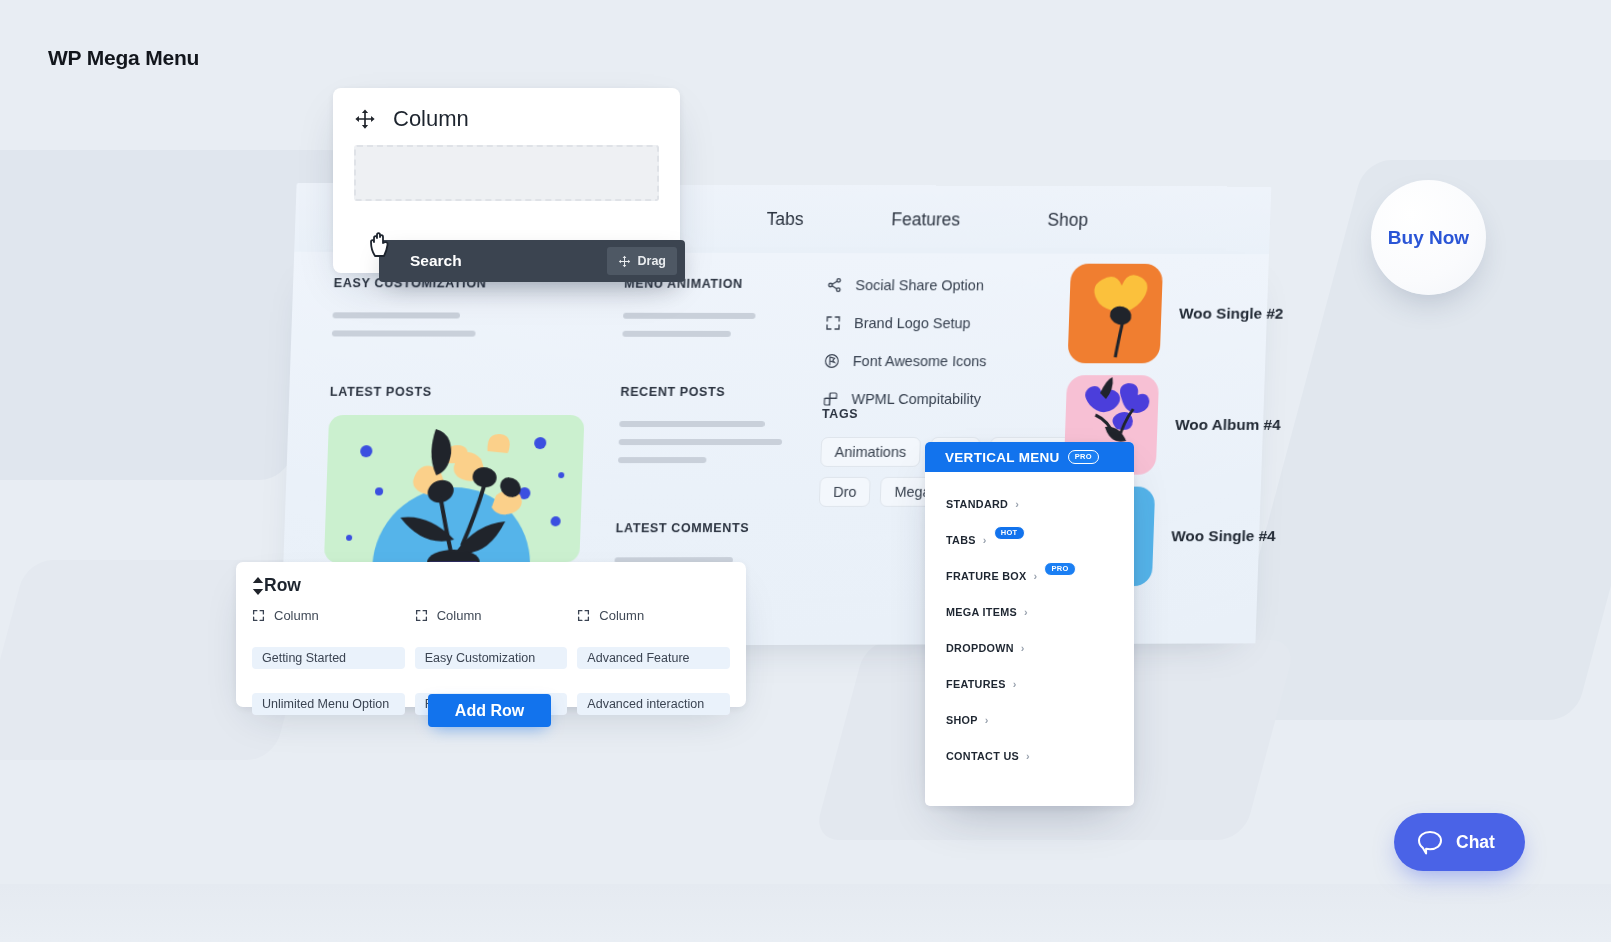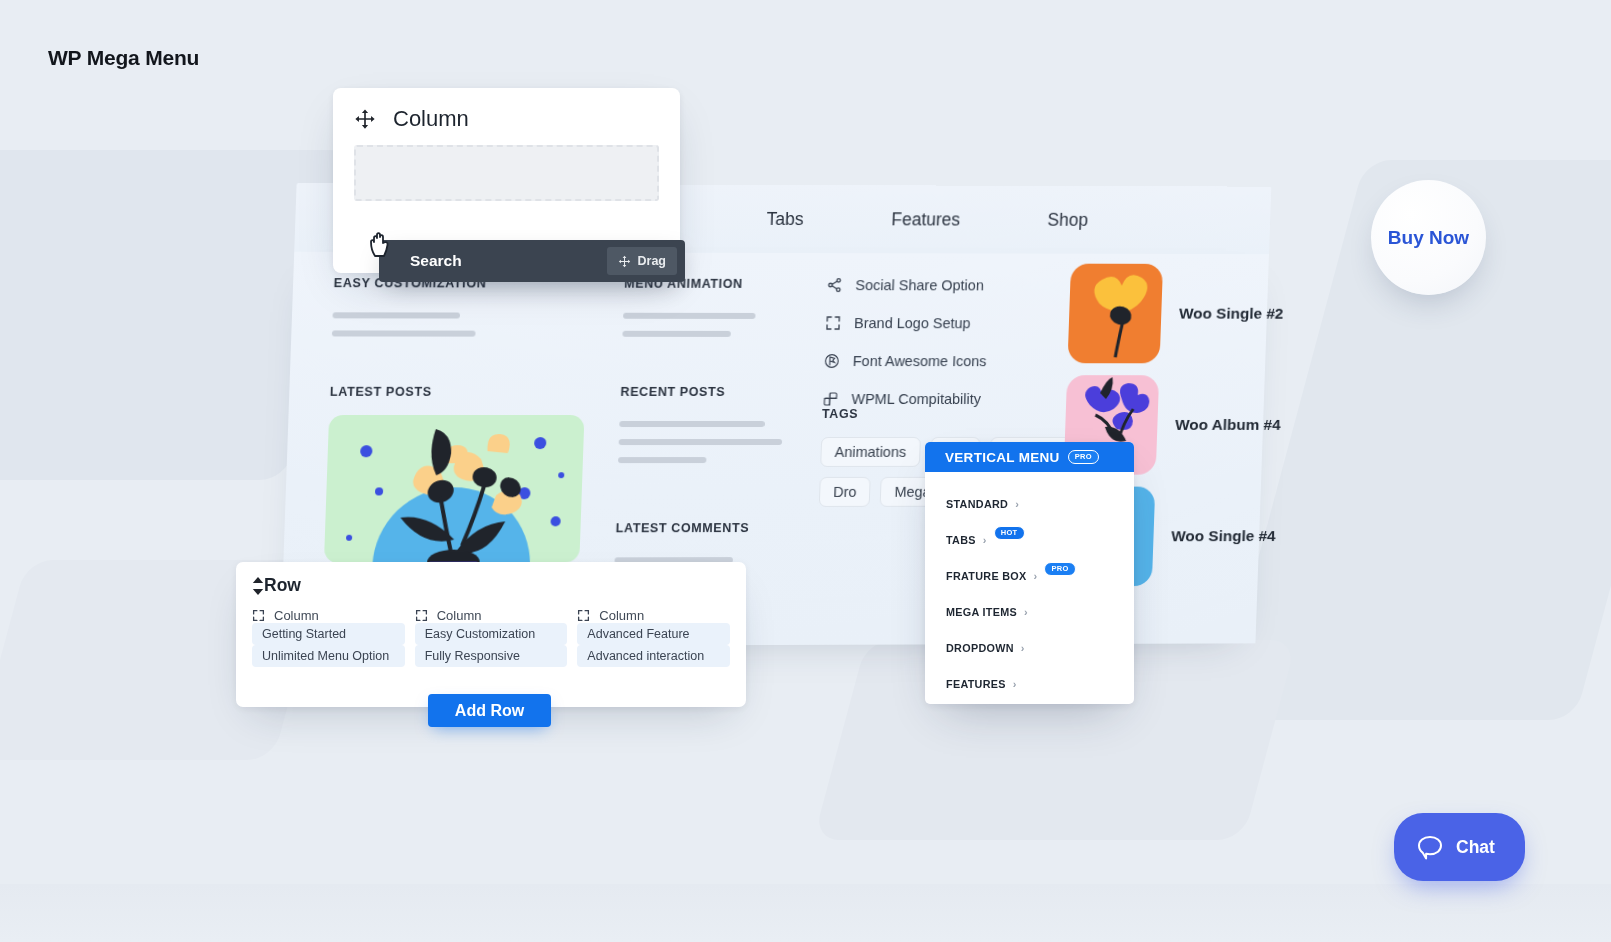--- a/index.html
+++ b/index.html
@@ -135,35 +135,35 @@
     background: #fff; border-radius: 7px;
     box-shadow: 0 18px 44px -16px rgba(25,40,70,.22), 0 2px 8px rgba(25,40,70,.07);
     padding: 13px 16px 0 16px;
   }
   .row-card .row-hdr { display: flex; align-items: center; gap: 0; }
   .row-card .row-hdr .ttl { font-size: 17.5px; font-weight: 700; color: #1d242e; }
   .row-cols { display: flex; gap: 10px; margin-top: 12px; }
   .row-col { flex: 1; }
   .row-col .cap { display:flex; align-items:center; gap: 9px; font-size: 13px; color: #414a57; }
   .row-chip {
-    margin-top: 0; background: #eaf2fb; border-radius: 4px;
+    margin-top: 24px; background: #eaf2fb; border-radius: 4px;
     height: 22px; display:flex; align-items:center; padding: 0 10px;
     font-size: 12.5px; color: #3b4452;
   }
   .add-row-btn {
     position: absolute; left: 428px; top: 694px; width: 123px; height: 33px;
     background: #1273ed; border-radius: 4px; color: #fff;
     font-size: 16px; font-weight: 700;
     display: flex; align-items: center; justify-content: center;
     box-shadow: 0 6px 16px -5px rgba(18,115,237,.5);
   }
 
   
   .vmenu {
-    position: absolute; left: 925px; top: 442px; width: 209px; height: 262px;
+    position: absolute; left: 925px; top: 442px; width: 209px; height: 364px;
     background: #fff; border-radius: 5px;
     box-shadow: 0 20px 46px -18px rgba(25,40,70,.3), 0 2px 10px rgba(25,40,70,.08);
     overflow: hidden;
   }
   .vmenu-head {
     background: #1273ed; height: 30px; display:flex; align-items:center; gap: 8px;
     padding-left: 21px; border-radius: 5px 5px 0 0;
     margin: 0 -1px;
   }
   .vmenu-head .vt { color: #fff; font-size: 13.5px; font-weight: 700; letter-spacing: .3px; }
@@ -186,21 +186,21 @@
   
   .buy-now {
     position: absolute; left: 1371px; top: 180px; width: 115px; height: 115px;
     border-radius: 50%;
     background: radial-gradient(circle at 35% 30%, #ffffff 0%, #fafbfd 60%, #f3f5f9 100%);
     box-shadow: 0 14px 30px -8px rgba(40,60,95,.22);
     display:flex; align-items:center; justify-content:center;
     color: #2a55d6; font-size: 19px; font-weight: 700;
   }
   .chat-btn {
-    position: absolute; left: 1394px; top: 813px; width: 131px; height: 68px;
+    position: absolute; left: 1394px; top: 813px; width: 131px; height: 58px;
     background: #4a63e7; border-radius: 29px;
     display: flex; align-items: center; gap: 12px; padding-left: 22px;
     box-shadow: 0 10px 24px -6px rgba(74,99,231,.5);
     color: #fff; font-size: 17.5px; font-weight: 700;
   }
 
   svg { display:block; }
 </style>
 </head>
 <body>

